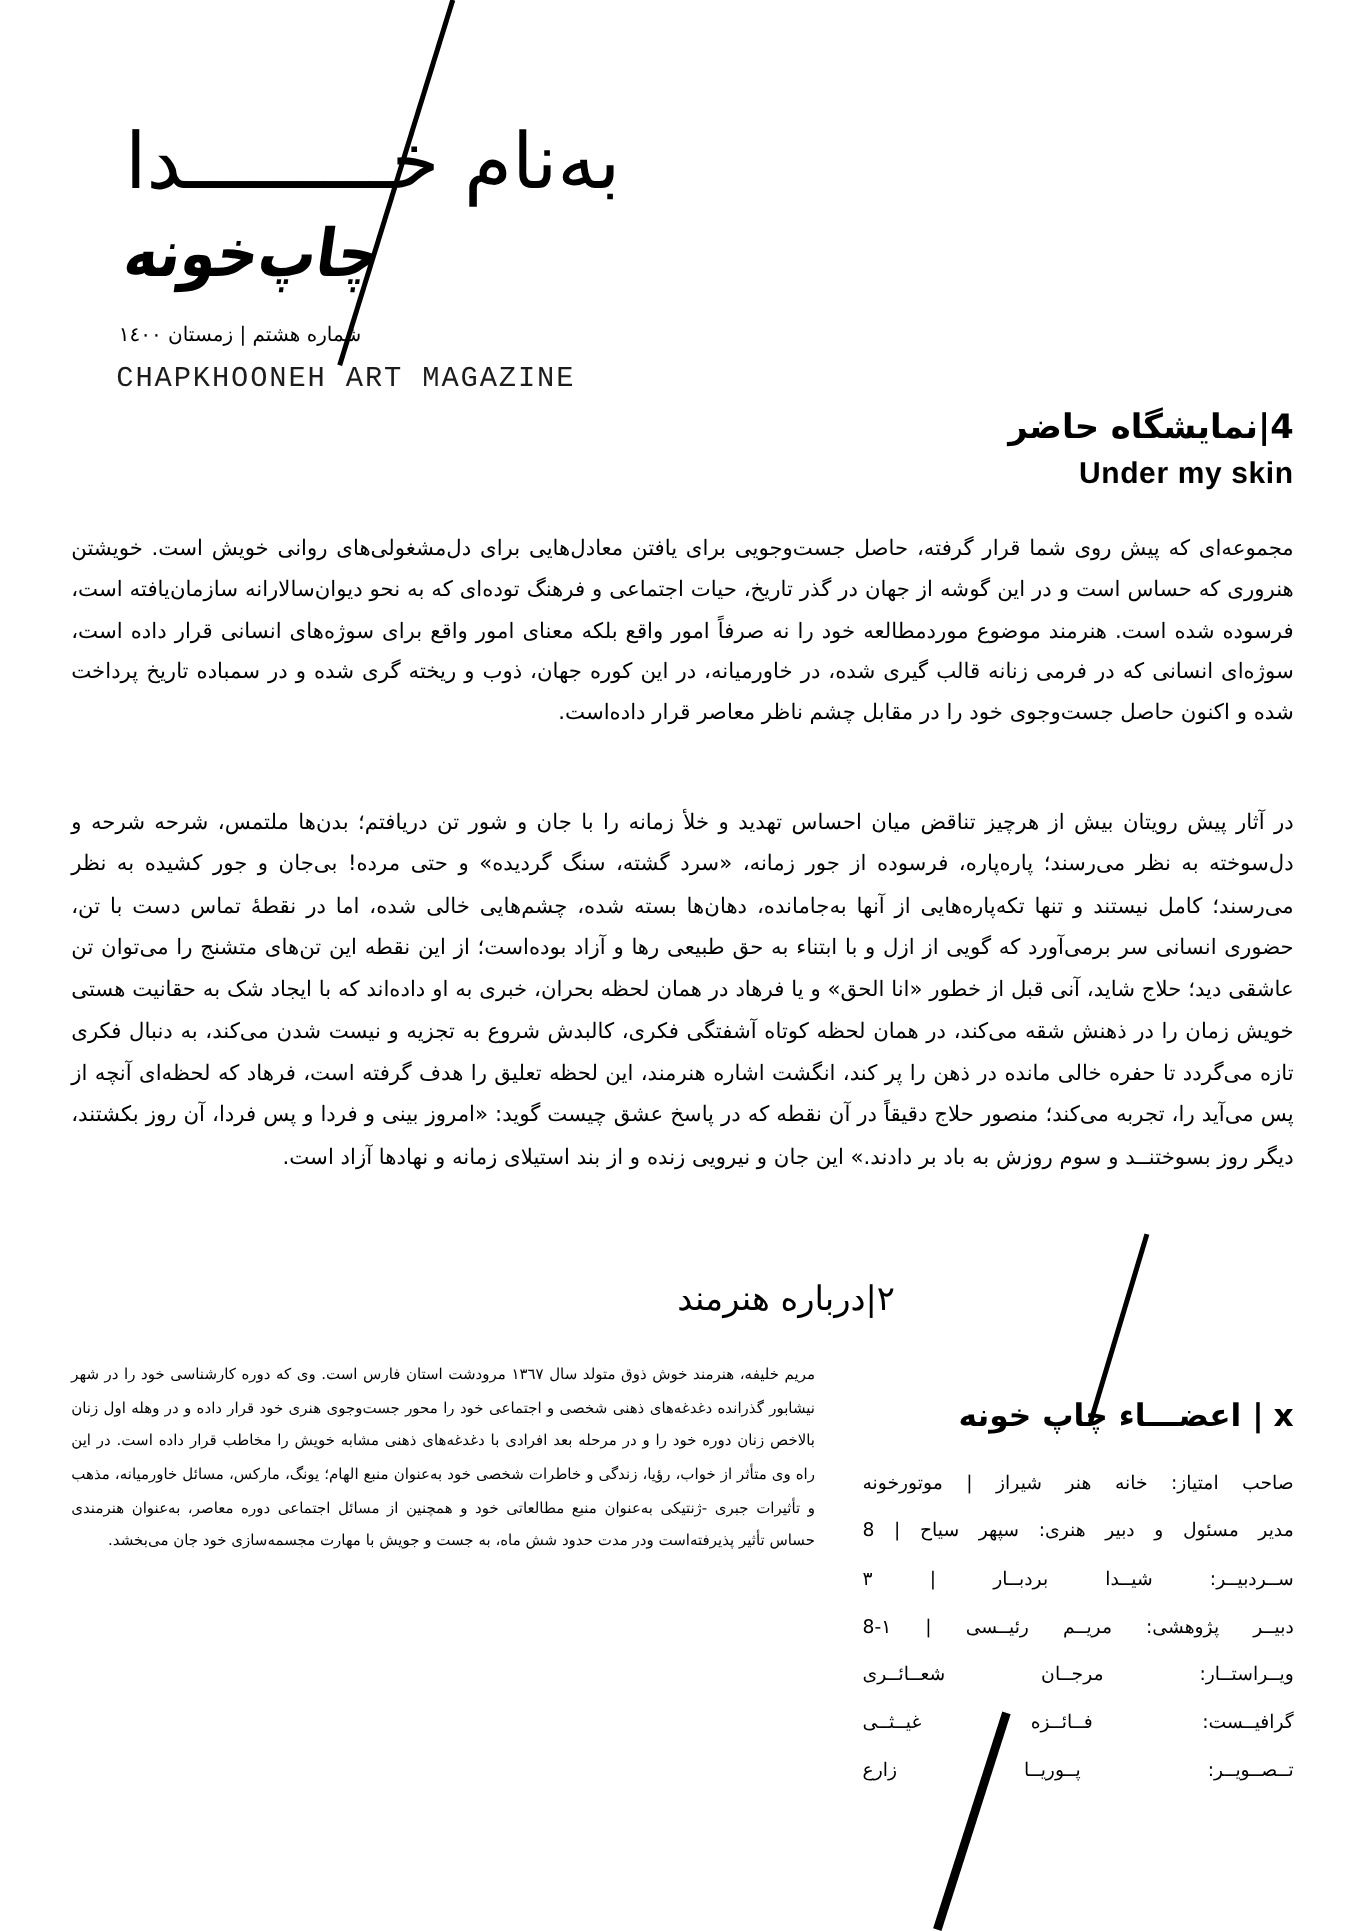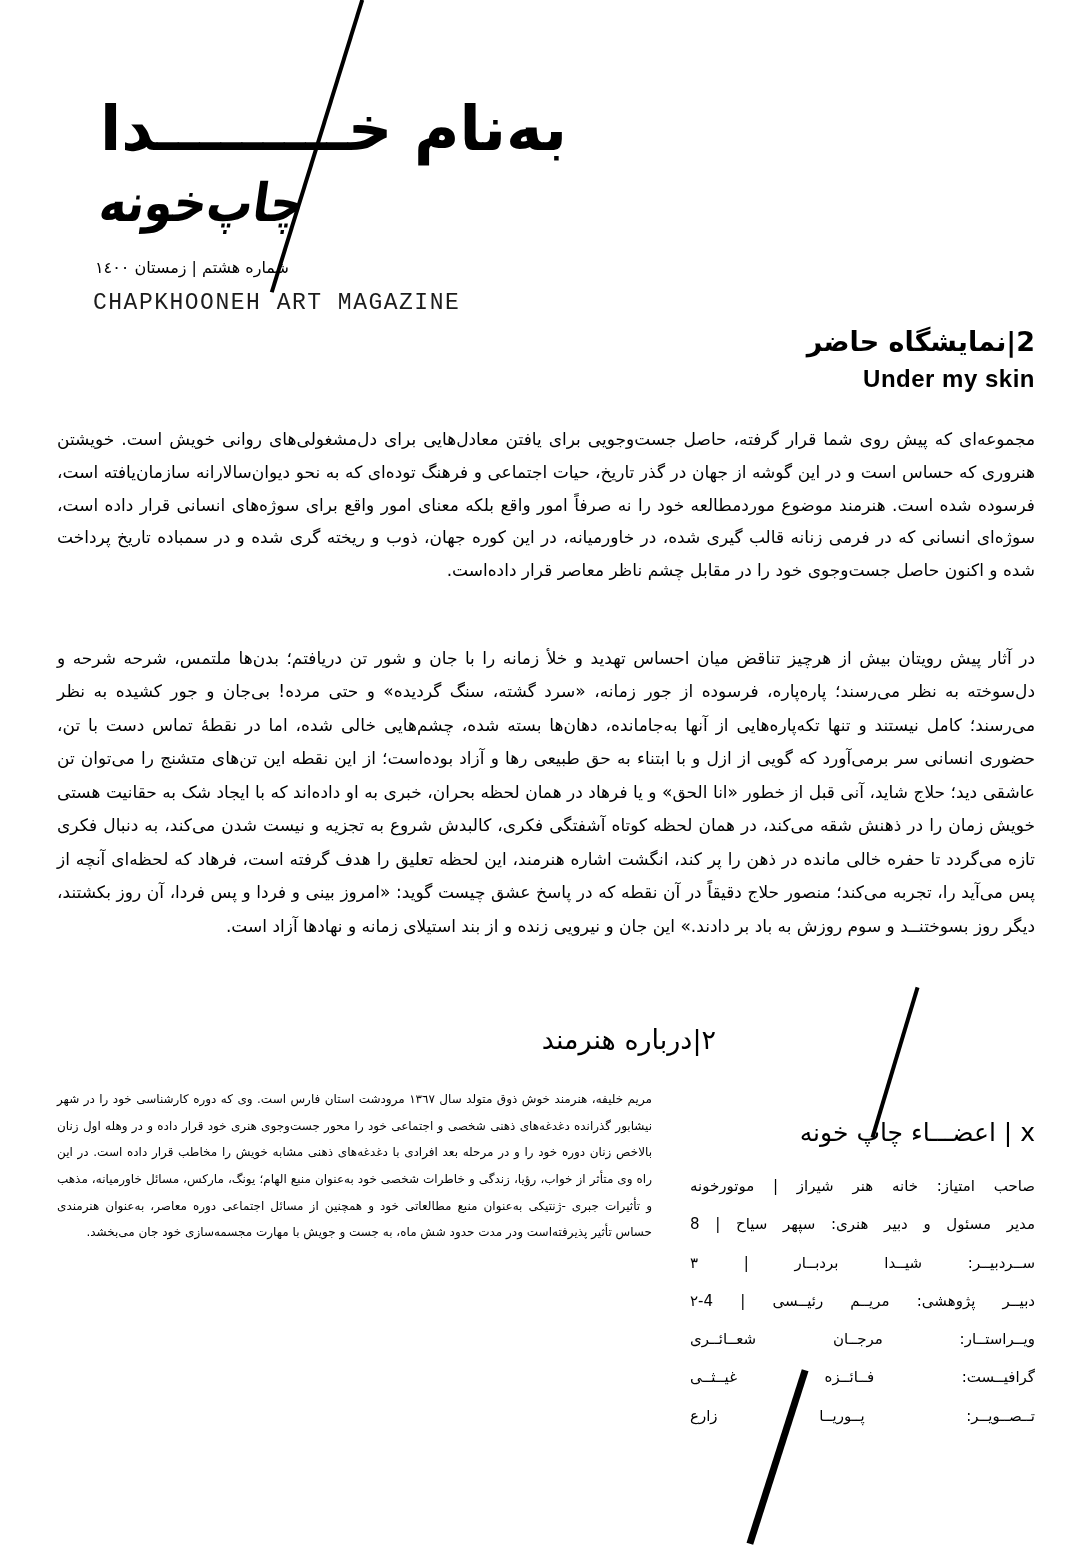--- a/index.html
+++ b/index.html
@@ -12,21 +12,21 @@
     font-family:"DejaVu Sans",sans-serif;
     color:#000;
   }
   .slash{position:absolute;background:#000;}
   .slash-top{left:315px;top:-7px;width:3.5px;height:306px;transform:rotate(17.2deg);}
   .slash-mid{left:893px;top:984px;width:4px;height:157px;transform:rotate(16.7deg);}
   .slash-bottom{left:774px;top:1366px;width:7px;height:182px;transform:rotate(17.7deg);}
 
   .bismillah{
     position:absolute;top:92px;left:100px;
-    direction:rtl;font-size:62px;line-height:1.2;white-space:nowrap;font-weight:bold;
+    direction:rtl;font-size:62px;line-height:1.2;white-space:nowrap;
   }
   .logo{
     position:absolute;top:178px;left:95px;
     direction:rtl;font-size:46px;font-weight:bold;line-height:1.3;
     transform:skewX(-8deg) scaleY(1.15);transform-origin:left bottom;
     letter-spacing:-1px;white-space:nowrap;
   }
   .issue-line{
     position:absolute;top:258px;left:95px;
     direction:rtl;font-size:16px;white-space:nowrap;
@@ -68,21 +68,21 @@
     direction:rtl;font-size:27px;font-weight:normal;white-space:nowrap;
   }
 
   .about{
     position:absolute;top:1086px;left:57px;width:595px;
     direction:rtl;text-align:justify;
     font-size:12px;line-height:2.22;
   }
 
   .members{position:absolute;top:1118px;right:57px;width:345px;direction:rtl;}
-  .members-title{font-size:25px;font-weight:normal;white-space:nowrap;margin-bottom:20px;}
+  .members-title{font-size:25px;font-weight:bold;white-space:nowrap;margin-bottom:20px;}
   .members-title .marker{display:inline-block;margin-left:8px;}
   .credit-line{
     font-size:15px;line-height:2.55;
     text-align:justify;text-align-last:justify;
   }
 </style>
 </head>
 <body>
 
 <div class="page">
@@ -90,40 +90,40 @@
   <div class="slash slash-top"></div>
   <div class="slash slash-mid"></div>
   <div class="slash slash-bottom"></div>
 
   <div class="bismillah">به‌نام خـــــــــدا</div>
   <div class="logo">چاپ‌خونه</div>
   <div class="issue-line">شماره هشتم | زمستان ١٤٠٠</div>
   <div class="mag-name">CHAPKHOONEH ART MAGAZINE</div>
 
   <div class="headline1">
-    <div class="headline1-fa">2|نمایشگاه حاضر</div>
+    <div class="headline1-fa">4|نمایشگاه حاضر</div>
     <div class="headline1-en">Under my skin</div>
   </div>
 
   <div class="intro">مجموعه‌ای که پیش روی شما قرار گرفته، حاصل جست‌وجویی برای یافتن معادل‌هایی برای دل‌مشغولی‌های روانی خویش است. خویشتن هنروری که حساس است و در این گوشه از جهان در گذر تاریخ، حیات اجتماعی و فرهنگ توده‌ای که به نحو دیوان‌سالارانه سازمان‌یافته است، فرسوده شده است. هنرمند موضوع موردمطالعه خود را نه صرفاً امور واقع بلکه معنای امور واقع برای سوژه‌های انسانی قرار داده است، سوژه‌ای انسانی که در فرمی زنانه قالب گیری شده، در خاورمیانه، در این کوره جهان، ذوب و ریخته گری شده و در سمباده تاریخ پرداخت شده و اکنون حاصل جست‌وجوی خود را در مقابل چشم ناظر معاصر قرار داده‌است.</div>
 
 
   <div class="body1">در آثار پیش رویتان بیش از هرچیز تناقض میان احساس تهدید و خلأ زمانه را با جان و شور تن دریافتم؛ بدن‌ها ملتمس، شرحه شرحه و دل‌سوخته به نظر می‌رسند؛ پاره‌پاره، فرسوده از جور زمانه، «سرد گشته، سنگ گردیده» و حتی مرده! بی‌جان و جور کشیده به نظر می‌رسند؛ کامل نیستند و تنها تکه‌پاره‌هایی از آنها به‌جامانده، دهان‌ها بسته شده، چشم‌هایی خالی شده، اما در نقطهٔ تماس دست با تن، حضوری انسانی سر برمی‌آورد که گویی از ازل و با ابتناء به حق طبیعی رها و آزاد بوده‌است؛ از این نقطه این تن‌های متشنج را می‌توان تن عاشقی دید؛ حلاج شاید، آنی قبل از خطور «انا الحق» و یا فرهاد در همان لحظه بحران، خبری به او داده‌اند که با ایجاد شک به حقانیت هستی خویش زمان را در ذهنش شقه می‌کند، در همان لحظه کوتاه آشفتگی فکری، کالبدش شروع به تجزیه و نیست شدن می‌کند، به دنبال فکری تازه می‌گردد تا حفره خالی مانده در ذهن را پر کند، انگشت اشاره هنرمند، این لحظه تعلیق را هدف گرفته است، فرهاد که لحظه‌ای آنچه از پس می‌آید را، تجربه می‌کند؛ منصور حلاج دقیقاً در آن نقطه که در پاسخ عشق چیست گوید: «امروز بینی و فردا و پس فردا، آن روز بکشتند، دیگر روز بسوختنــد و سوم روزش به باد بر دادند.» این جان و نیرویی زنده و از بند استیلای زمانه و نهادها آزاد است.</div>
 
   <div class="heading2">٢|درباره هنرمند</div>
   <div class="about">مریم خلیفه، هنرمند خوش ذوق متولد سال ١٣٦٧ مرودشت استان فارس است. وی که دوره کارشناسی خود را در شهر نیشابور گذرانده دغدغه‌های ذهنی شخصی و اجتماعی خود را محور جست‌وجوی هنری خود قرار داده و در وهله اول زنان بالاخص زنان دوره خود را و در مرحله بعد افرادی با دغدغه‌های ذهنی مشابه خویش را مخاطب قرار داده است. در این راه وی متأثر از خواب، رؤیا، زندگی و خاطرات شخصی خود به‌عنوان منبع الهام؛ یونگ، مارکس، مسائل خاورمیانه، مذهب و تأثیرات جبری -ژنتیکی به‌عنوان منبع مطالعاتی خود و همچنین از مسائل اجتماعی دوره معاصر، به‌عنوان هنرمندی حساس تأثیر پذیرفته‌است ودر مدت حدود شش ماه، به جست و جویش با مهارت مجسمه‌سازی خود جان می‌بخشد.</div>
 
   <div class="members">
     <div class="members-title">
       <span class="marker">x</span><span>| اعضـــاء چاپ خونه</span>
     </div>
     <div class="members-list">
       <div class="credit-line">صاحب امتیاز: خانه هنر شیراز | موتورخونه</div>
       <div class="credit-line">مدیر مسئول و دبیر هنری: سپهر سیاح | 8</div>
       <div class="credit-line">ســردبیــر: شیــدا بردبــار | ٣</div>
-      <div class="credit-line">دبیــر پژوهشی: مریــم رئیــسی | 4-٢</div>
+      <div class="credit-line">دبیــر پژوهشی: مریــم رئیــسی | ١-8</div>
       <div class="credit-line">ویــراستــار: مرجــان شعــائــری</div>
       <div class="credit-line">گرافیــست: فــائــزه غیــثــی</div>
       <div class="credit-line">تــصــویــر: پــوریــا زارع</div>
     </div>
   </div>
 
 </div>
 
 </body></html>

